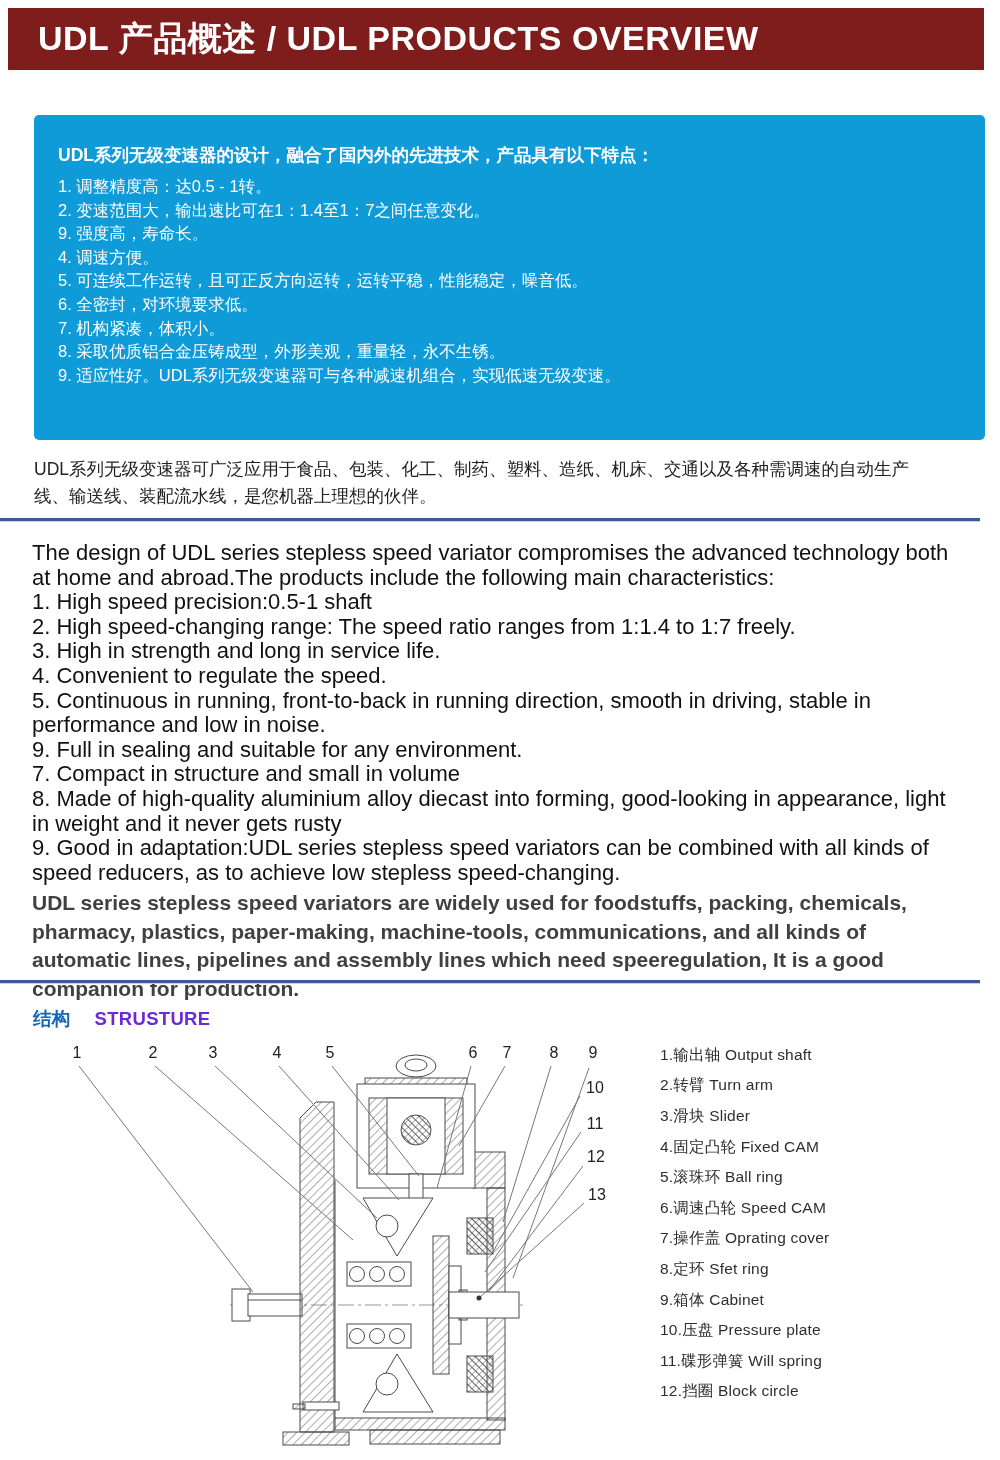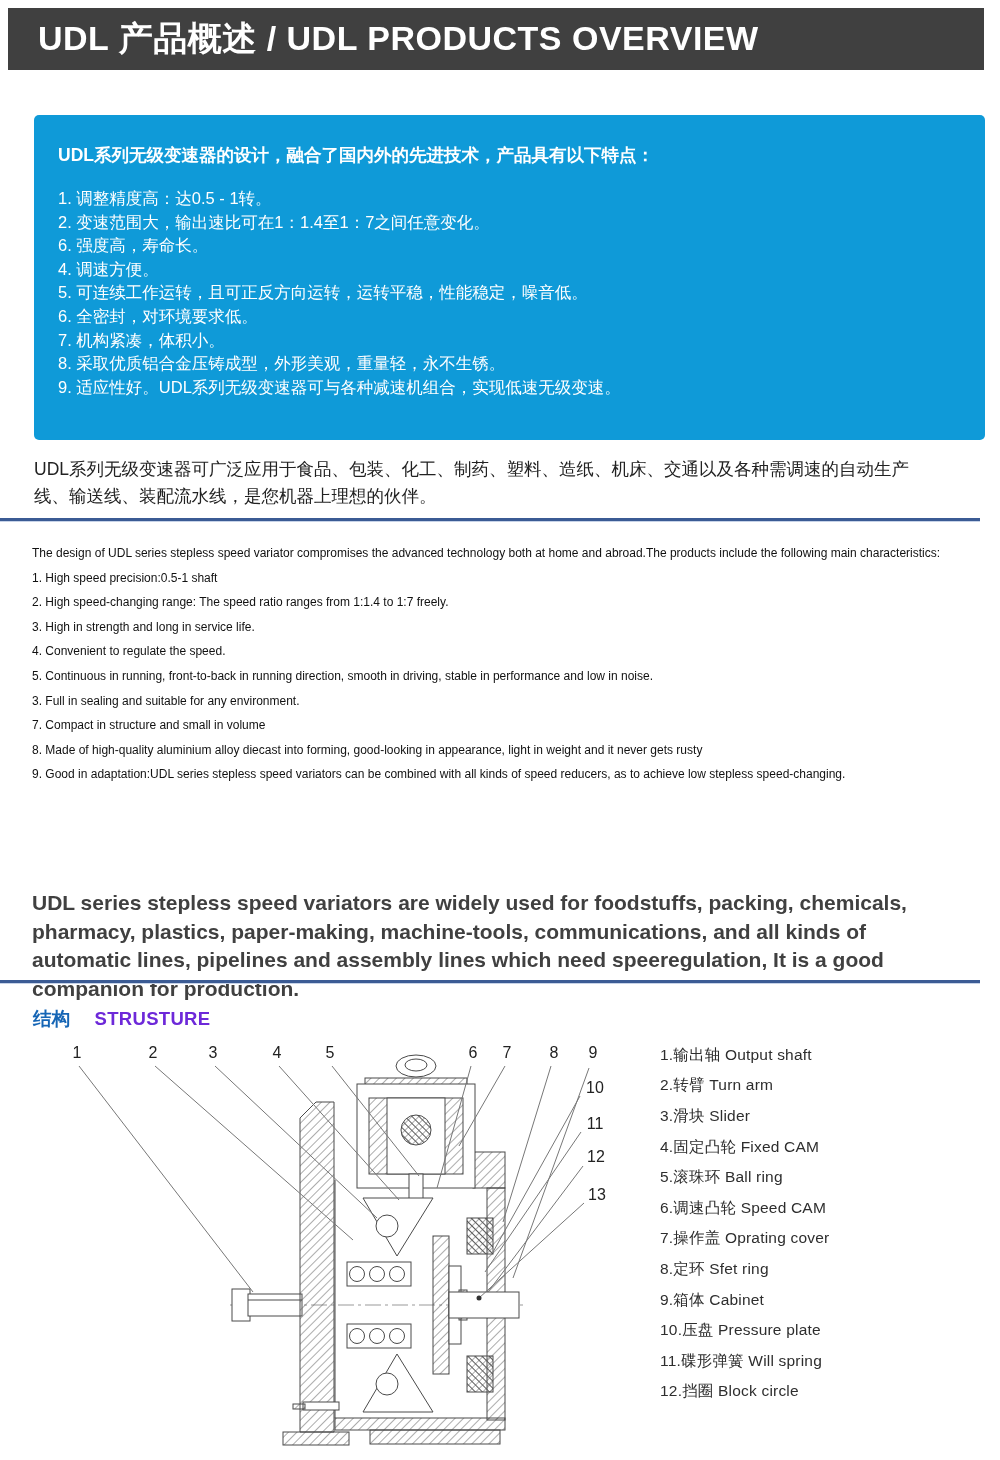--- a/index.html
+++ b/index.html
@@ -2,41 +2,41 @@
 <html><head>
 <meta charset="utf-8">
 <style>
   html,body{margin:0;padding:0;}
   body{
     width:1000px;height:1460px;position:relative;background:#ffffff;
     font-family:"Liberation Sans","DejaVu Sans",sans-serif;color:#1a1a1a;
   }
   .header-bar{
     position:absolute;left:8px;top:8px;width:976px;height:62px;
-    background:#404040;color:#ffffff;display:flex;align-items:center;
+    background:#7f1d1d;color:#ffffff;display:flex;align-items:center;
     padding-left:30px;box-sizing:border-box;font-size:34px;font-weight:bold;
     letter-spacing:.5px;white-space:nowrap;
   }
   .features-box{
     position:absolute;left:34px;top:115px;width:951px;height:325px;
     background:#0f9ad8;border-radius:5px;color:#ffffff;box-sizing:border-box;
     padding:28px 24px 0 24px;
   }
-  .features-intro{font-weight:bold;font-size:17.5px;margin:0 0 20px 0;}
+  .features-intro{font-weight:bold;font-size:17.5px;margin:0 0 8px 0;}
   .features-item{font-size:16.5px;line-height:23.6px;}
   .apps-cn{
     position:absolute;left:34px;top:456px;width:905px;
     font-size:17.5px;line-height:27px;color:#222222;
   }
   .divider{position:absolute;left:0;width:980px;height:3px;background:#3b5b94;border-bottom:1px solid #c7d3e8;}
   .divider-1{top:518px;}
   .divider-2{top:980px;}
   .english-block{
     position:absolute;left:32px;top:541px;width:930px;
-    font-size:12px;line-height:24.6px;color:#111111;
+    font-size:22px;line-height:24.6px;color:#111111;
   }
   .english-block .en-line{margin:0;}
   .apps-en{
     position:absolute;left:32px;top:889px;width:920px;
     font-size:21px;line-height:28.5px;font-weight:bold;color:#404040;
   }
   .structure-heading{
     position:absolute;left:33px;top:1006px;font-size:18.5px;font-weight:bold;
     letter-spacing:.3px;
   }
@@ -51,41 +51,41 @@
 <body>
 
 <div class="header-bar">
   <span>UDL 产品概述 / UDL PRODUCTS OVERVIEW</span>
 </div>
 
 <div class="features-box">
   <p class="features-intro">UDL系列无级变速器的设计，融合了国内外的先进技术，产品具有以下特点：</p>
   <div class="features-item">1. 调整精度高：达0.5 - 1转。</div>
   <div class="features-item">2. 变速范围大，输出速比可在1：1.4至1：7之间任意变化。</div>
-  <div class="features-item">6. 强度高，寿命长。</div>
+  <div class="features-item">9. 强度高，寿命长。</div>
   <div class="features-item">4. 调速方便。</div>
   <div class="features-item">5. 可连续工作运转，且可正反方向运转，运转平稳，性能稳定，噪音低。</div>
   <div class="features-item">6. 全密封，对环境要求低。</div>
   <div class="features-item">7. 机构紧凑，体积小。</div>
   <div class="features-item">8. 采取优质铝合金压铸成型，外形美观，重量轻，永不生锈。</div>
   <div class="features-item">9. 适应性好。UDL系列无级变速器可与各种减速机组合，实现低速无级变速。</div>
 </div>
 
 <div class="apps-cn">UDL系列无级变速器可广泛应用于食品、包装、化工、制药、塑料、造纸、机床、交通以及各种需调速的自动生产线、输送线、装配流水线，是您机器上理想的伙伴。</div>
 
 <div class="divider divider-1"></div>
 
 <div class="english-block">
   <p class="en-line">The design of UDL series stepless speed variator compromises the advanced technology both at home and abroad.The products include the following main characteristics:</p>
   <div class="en-line">1. High speed precision:0.5-1 shaft</div>
   <div class="en-line">2. High speed-changing range: The speed ratio ranges from 1:1.4 to 1:7 freely.</div>
   <div class="en-line">3. High in strength and long in service life.</div>
   <div class="en-line">4. Convenient to regulate the speed.</div>
   <div class="en-line">5. Continuous in running, front-to-back in running direction, smooth in driving, stable in performance and low in noise.</div>
-  <div class="en-line">3. Full in sealing and suitable for any environment.</div>
+  <div class="en-line">9. Full in sealing and suitable for any environment.</div>
   <div class="en-line">7. Compact in structure and small in volume</div>
   <div class="en-line">8. Made of high-quality aluminium alloy diecast into forming, good-looking in appearance, light in weight and it never gets rusty</div>
   <div class="en-line">9. Good in adaptation:UDL series stepless speed variators can be combined with all kinds of speed reducers, as to achieve low stepless speed-changing.</div>
 </div>
 
 <div class="apps-en">UDL series stepless speed variators are widely used for foodstuffs, packing, chemicals, pharmacy, plastics, paper-making, machine-tools, communications, and all kinds of automatic lines, pipelines and assembly lines which need speeregulation, It is a good companion for production.</div>
 
 <div class="divider divider-2"></div>
 
 <div class="structure-heading">

